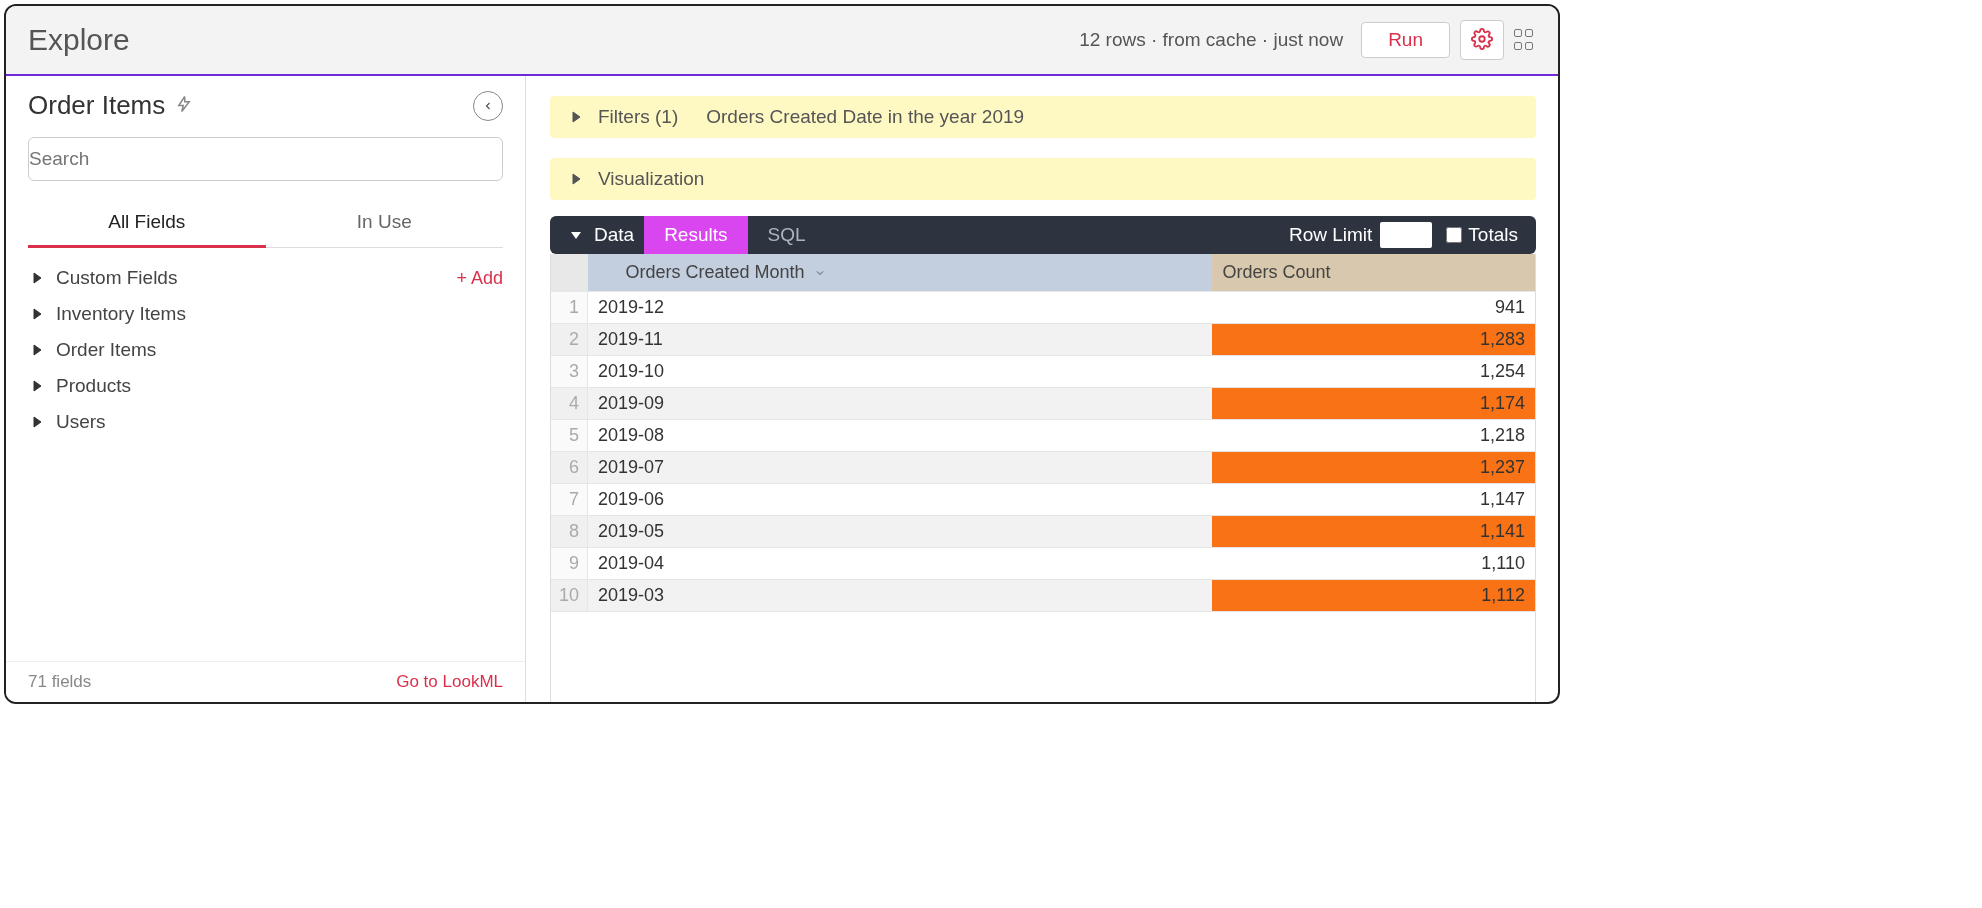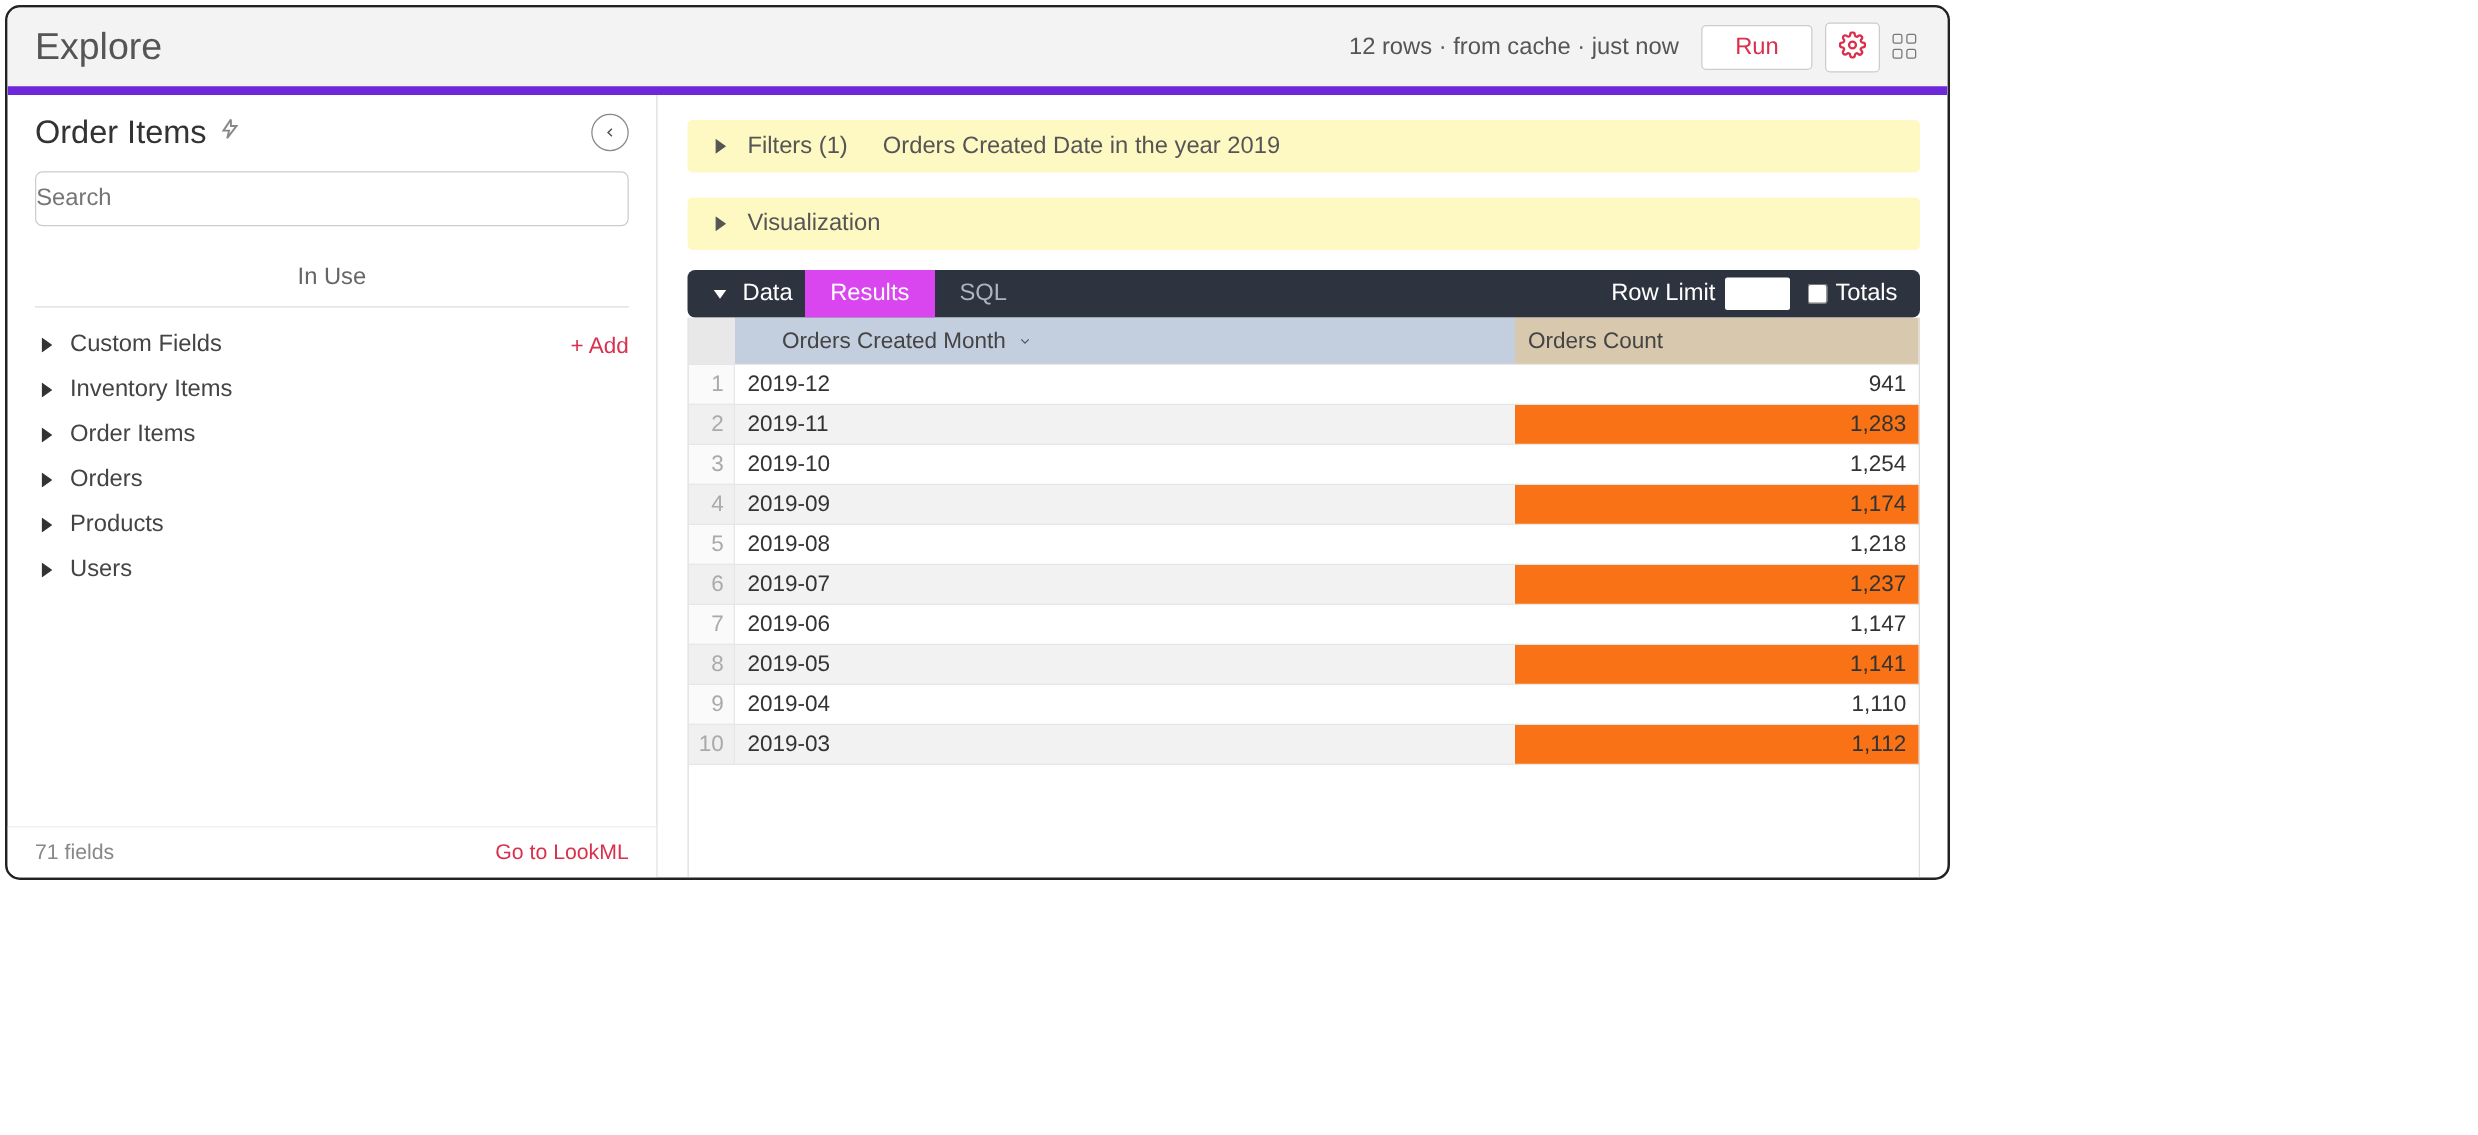--- a/index.html
+++ b/index.html
@@ -1,18 +1,18 @@
 <!DOCTYPE html>
 <html><head>
 <meta charset="utf-8">
 <style>
 * { box-sizing: border-box; margin: 0; padding: 0; }
 body { font-family: -apple-system, BlinkMacSystemFont, "Segoe UI", Helvetica, Arial, sans-serif; background: #fff; color: #333; }
 .window { width: 1556px; height: 700px; border: 2px solid #222; border-radius: 12px; overflow: hidden; display: flex; flex-direction: column; margin: 4px; background:#fff;}
-.topbar { height: 70px; background: #f3f3f3; border-bottom: 7px solid #6d28d9; display: flex; align-items: center; padding: 0 22px; }
+.topbar { height: 70px; background: #f3f3f3; border-bottom: 2px solid #6d28d9; display: flex; align-items: center; padding: 0 22px; }
 .topbar-title { font-size: 30px; font-weight: 400; color: #555; flex: 0 0 auto; }
 .topbar-spacer { flex: 1; }
 .topbar-status { font-size: 19px; color: #555; margin-right: 18px; }
 .run-btn { border: 1px solid #ccc; background: #fff; color: #d9304c; font-size: 19px; padding: 6px 26px; border-radius: 4px; cursor: pointer; margin-right: 10px; }
 .gear-btn { border: 1px solid #ccc; background: #fff; width: 44px; height: 40px; border-radius: 4px; display: flex; align-items: center; justify-content: center; cursor: pointer; margin-right: 10px;}
 .gear-btn svg { width: 22px; height: 22px; stroke: #d9304c; fill: none; stroke-width: 2; }
 .grid-icon { width: 22px; height: 22px; display:flex; flex-wrap:wrap; gap:3px; cursor:pointer;}
 .grid-icon span { width:8px; height:8px; border:1.5px solid #777; border-radius:2px;}
 .body { flex: 1; display: flex; overflow: hidden; }
 .sidebar { width: 520px; border-right: 1px solid #ddd; display: flex; flex-direction: column; position:relative;}
@@ -104,20 +104,21 @@
         <div class="sb-collapse">
           <svg viewBox="0 0 24 24">
               <polyline points="15 18 9 12 15 6"></polyline>
             </svg>
         </div>
       </div>
       <div class="search">
         <input type="text" placeholder="Search" style="">
       </div>
       <div class="tabs">
+        <div class="tab active">All Fields</div>
         <div class="tab">In Use</div>
       </div>
       <div class="fields" id="fields">
           <div class="field-row">
             <span class="caret">
               <svg viewBox="0 0 10 12">
                 <polygon points="2,1 9,6 2,11"></polygon>
               </svg>
             </span>
             <span>Custom Fields</span>
@@ -131,28 +132,20 @@
             </span>
             <span>Inventory Items</span>
           </div>
           <div class="field-row">
             <span class="caret">
               <svg viewBox="0 0 10 12">
                 <polygon points="2,1 9,6 2,11"></polygon>
               </svg>
             </span>
             <span>Order Items</span>
-          </div>
-          <div class="field-row">
-            <span class="caret">
-              <svg viewBox="0 0 10 12">
-                <polygon points="2,1 9,6 2,11"></polygon>
-              </svg>
-            </span>
-            <span>Orders</span>
           </div>
           <div class="field-row">
             <span class="caret">
               <svg viewBox="0 0 10 12">
                 <polygon points="2,1 9,6 2,11"></polygon>
               </svg>
             </span>
             <span>Products</span>
           </div>
           <div class="field-row">

